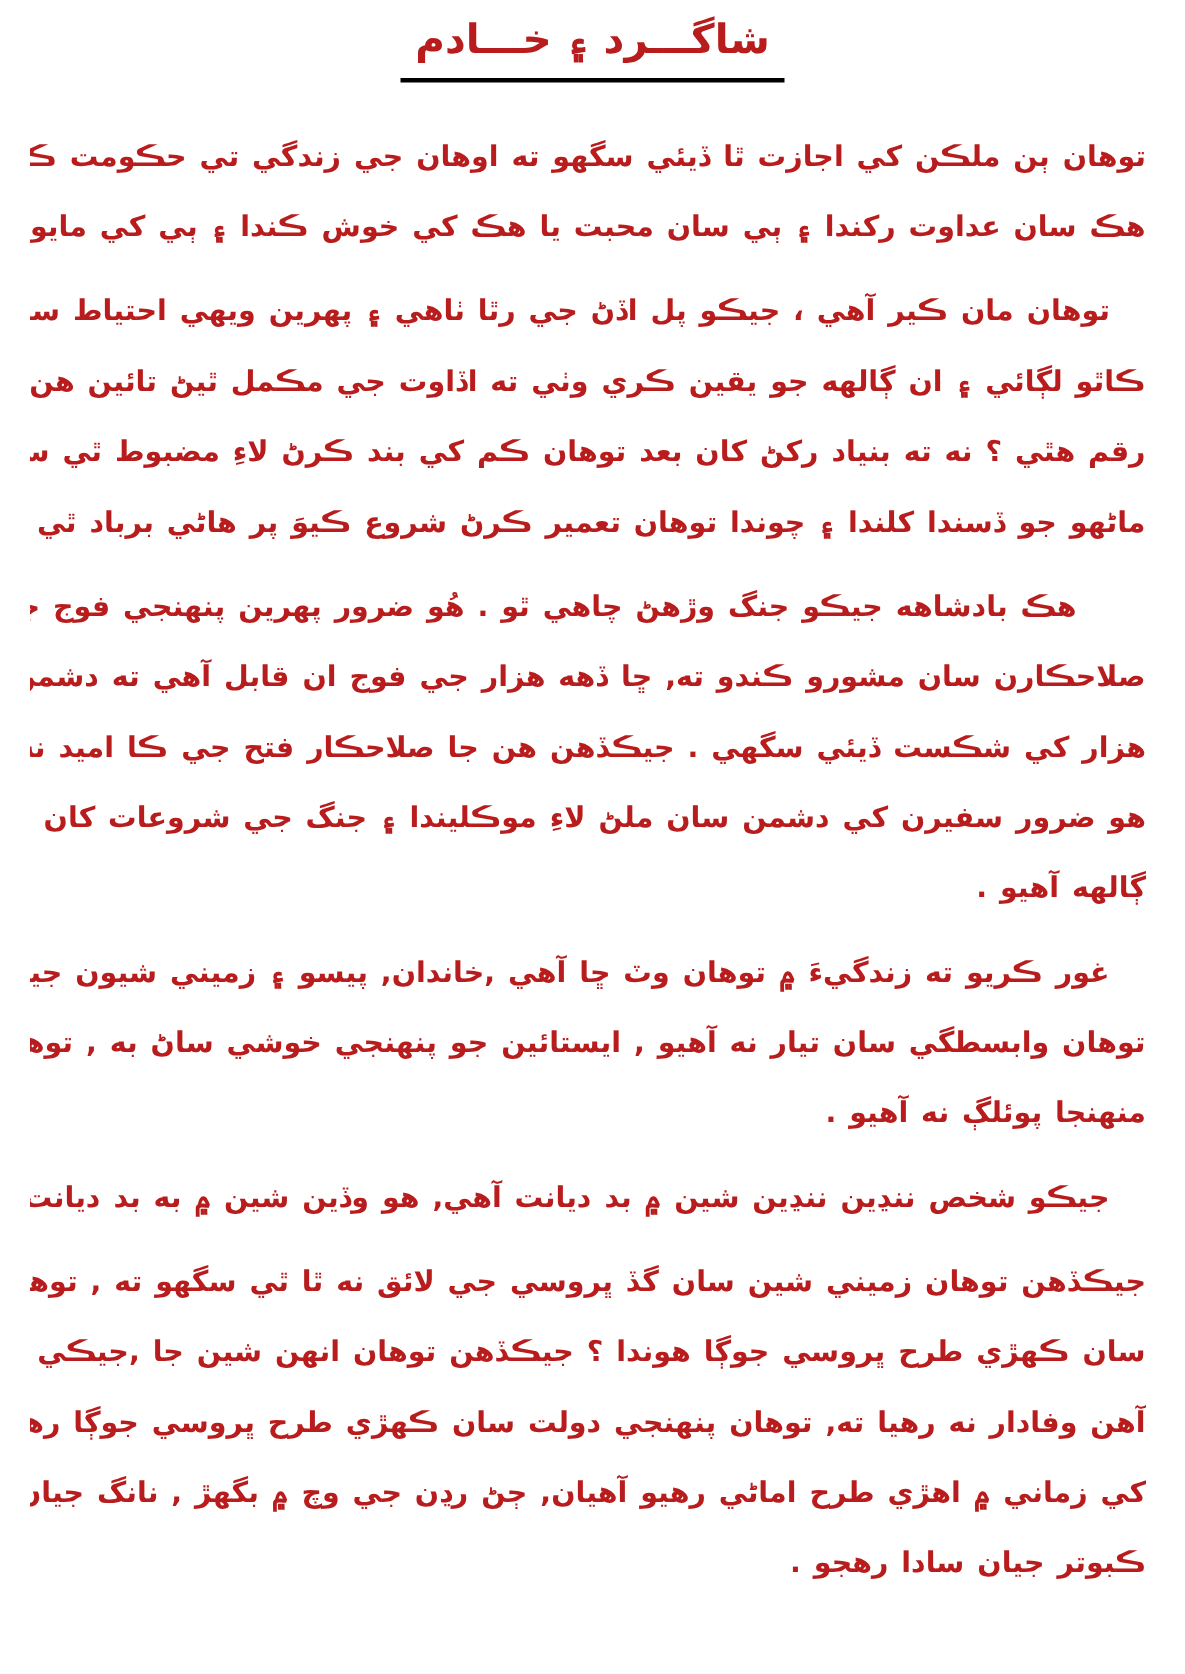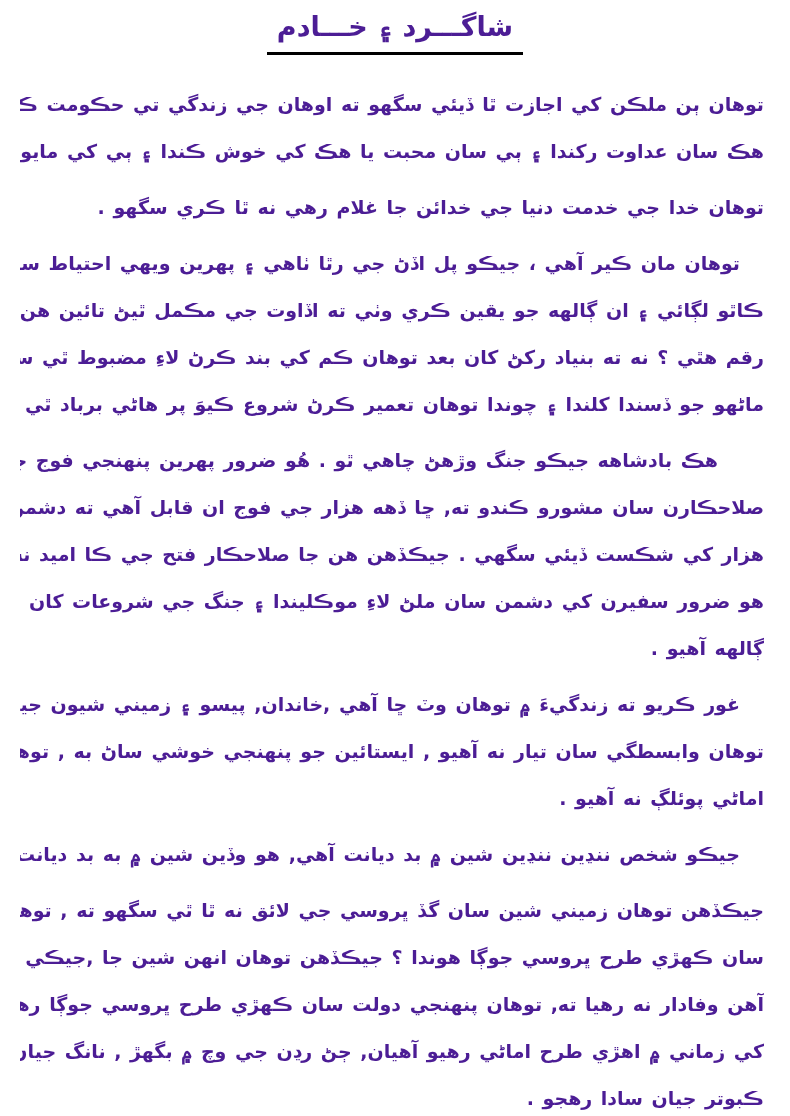--- a/index.html
+++ b/index.html
@@ -5,21 +5,21 @@
   html, body {
     margin: 0;
     padding: 0;
     background: #ffffff;
   }
   .page {
     position: relative;
     width: 790px;
     height: 1116px;
     background: #ffffff;
-    color: #4c1d95;
+    color: #b91c1c;
     font-family: "DejaVu Sans", sans-serif;
     font-weight: bold;
     direction: rtl;
     overflow: hidden;
     box-sizing: border-box;
     padding-top: 10px;
   }
   .title-wrap {
     text-align: center;
     margin: 0 0 26px 0;
@@ -57,43 +57,40 @@
     <span class="title-text">شاگـــرد ۽ خـــادم</span>
   </div>
 
   <div class="doc-body">
 
     <div class="para">
       <div class="line">توهان ٻن ملڪن کي اجازت ٿا ڏيئي سگهو ته اوهان جي زندگي تي حڪومت ڪن يا توهان</div>
       <div class="line">هڪ سان عداوت رکندا ۽ ٻي سان محبت يا هڪ کي خوش ڪندا ۽ ٻي کي مايوس .</div>
     </div>
 
-    <div class="para">
-      <div class="line">توهان خدا جي خدمت  دنيا جي خدائن جا غلام رهي نه ٿا ڪري سگهو .</div>
-    </div>
 
     <div class="para">
       <div class="line indent-sm">توهان مان ڪير آهي ، جيڪو پل اڏڻ جي رٿا ٺاهي ۽ پهرين ويهي احتياط سان اگهه جو</div>
       <div class="line">ڪاٿو لڳائي ۽ ان ڳالهه جو يقين ڪري وٺي ته اڏاوت جي مڪمل ٿيڻ تائين هن وٽ ڪافي</div>
       <div class="line">رقم هٿي ؟ نه ته بنياد رکڻ کان بعد توهان ڪم کي بند ڪرڻ لاءِ مضبوط ٿي سگهو ٿا ۽</div>
       <div class="line">ماڻهو جو ڏسندا کلندا ۽ چوندا توهان تعمير ڪرڻ شروع ڪيوَ پر هاڻي  برباد ٿي ويا .</div>
     </div>
 
     <div class="para">
       <div class="line indent-md">هڪ بادشاهه جيڪو جنگ وڙهڻ چاهي ٿو . هُو ضرور پهرين پنهنجي فوج جي</div>
       <div class="line">صلاحڪارن سان مشورو ڪندو ته, ڇا ڏهه هزار جي فوج ان قابل آهي ته دشمن جي ويهه</div>
       <div class="line">هزار کي شڪست ڏيئي سگهي . جيڪڏهن هن جا صلاحڪار فتح جي ڪا اميد نه ڏسندا ته</div>
       <div class="line">هو ضرور سفيرن کي دشمن سان ملڻ لاءِ موڪليندا ۽ جنگ جي شروعات کان پهرين امن جي</div>
       <div class="line">ڳالهه آهيو .</div>
     </div>
 
     <div class="para">
       <div class="line indent-sm">غور ڪريو ته زندگيءَ ۾ توهان وٽ ڇا آهي  ,خاندان, پيسو ۽ زميني شيون جيستائين</div>
       <div class="line">توهان وابسطگي سان تيار نه آهيو , ايستائين جو پنهنجي خوشي ساڻ به , توهان حقيقت ۾</div>
-      <div class="line">اماڻي پوئلڳ نه آهيو .</div>
+      <div class="line">منهنجا پوئلڳ نه آهيو .</div>
     </div>
 
     <div class="para">
       <div class="line indent-sm">جيڪو شخص ننڍين ننڍين شين ۾ بد ديانت آهي, هو وڏين شين ۾ به بد ديانت هوندو .</div>
     </div>
 
     <div class="para">
       <div class="line">جيڪڏهن توهان زميني شين سان گڏ ڀروسي جي لائق نه ٿا  ٿي سگهو ته , توهان روحاني شين</div>
       <div class="line">سان ڪهڙي طرح ڀروسي جوڳا هوندا ؟ جيڪڏهن توهان انهن شين جا ,جيڪي ٻين جون</div>
       <div class="line">آهن وفادار نه رهيا ته, توهان پنهنجي دولت سان ڪهڙي طرح ڀروسي جوڳا رهندا ؟  آئون توهان</div>

